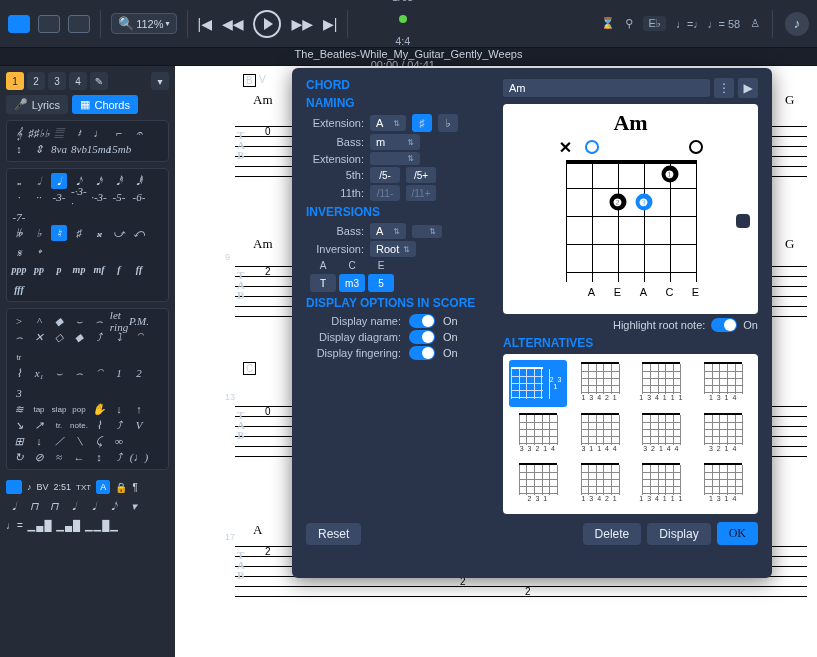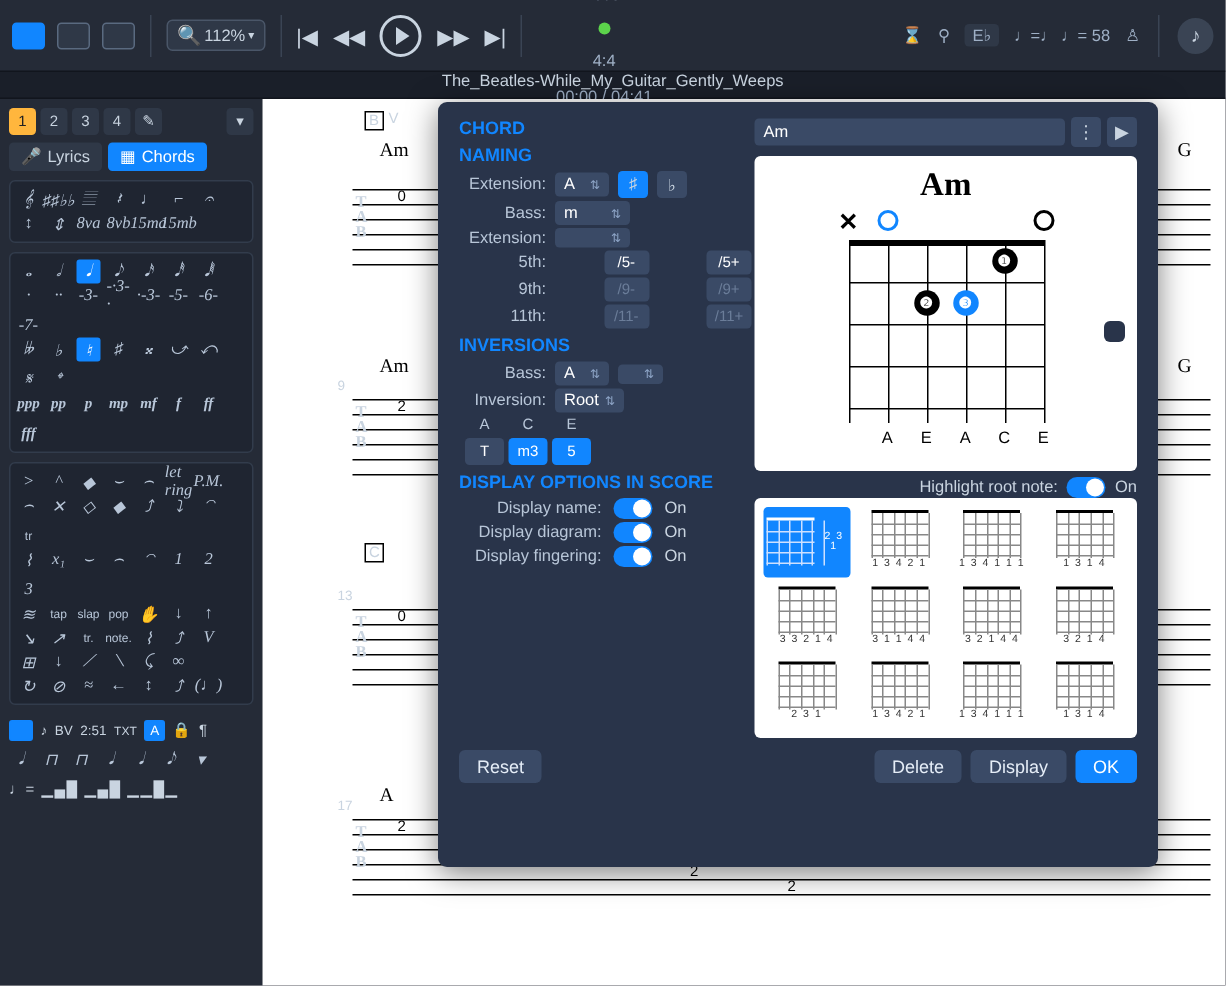--- a/index.html
+++ b/index.html
@@ -62,21 +62,21 @@
   .dlg-left{width:195px;float:left;}
   .dlg-right{width:255px;float:right;}
   .sect-head{color:#1186ff;font-weight:600;font-size:12px;margin:4px 0 4px;}
   .sect-head.first{margin-top:0;}
   .fld{display:flex;align-items:center;gap:6px;margin:2px 0;font-size:11px;}
   .fld label{width:58px;text-align:right;color:#b8c6d8;}
   .sel{background:#3a4a66;color:#fff;border-radius:3px;padding:2px 6px;font-size:11px;display:inline-flex;align-items:center;gap:4px;min-width:36px;justify-content:space-between;}
   .sel .car{font-size:8px;color:#8fa6c8;}
   .accbtn{width:20px;height:18px;background:#3a4a66;border-radius:3px;display:flex;align-items:center;justify-content:center;font-size:11px;}
   .accbtn.on{background:#1186ff;}
-  .altrow{display:flex;align-items:center;gap:6px;font-size:11px;margin:2px 0;justify-content:space-between;}
+  .altrow{display:flex;align-items:center;gap:6px;font-size:11px;margin:2px 0;}
   .altrow .lbl{width:58px;text-align:right;color:#b8c6d8;}
   .altbtn{width:30px;height:16px;background:#3a4a66;border-radius:3px;font-size:10px;display:flex;align-items:center;justify-content:center;color:#6b7d99;}
   .altbtn.lit{color:#fff;}
   .omrow{display:flex;gap:3px;margin-top:3px;}
   .omhdr{font-size:10px;color:#b8c6d8;text-align:center;}
   .ombtn{width:26px;height:18px;background:#3a4a66;border-radius:3px;font-size:10px;display:flex;align-items:center;justify-content:center;color:#fff;}
   .ombtn.on{background:#1186ff;}
   .disprow{display:flex;align-items:center;gap:8px;font-size:11px;margin:2px 0;}
   .disprow label{width:95px;text-align:right;color:#b8c6d8;}
   .toggle{width:26px;height:14px;background:#1186ff;border-radius:7px;position:relative;}
@@ -107,21 +107,21 @@
   .altcell.sel .minifret{border-top-color:#fff;}
   .minifret .mln{position:absolute;left:0;right:0;height:1px;background:#888;}
   .altcell.sel .minifret .mln{background:#cde0ff;}
   .minifret .mst{position:absolute;top:0;bottom:0;width:1px;background:#888;}
   .altcell.sel .minifret .mst{background:#cde0ff;}
   .minif{font-size:7px;color:#333;letter-spacing:1px;}
   .altcell.sel .minif{color:#fff;}
   
   .dlg-foot{clear:both;display:flex;gap:6px;align-items:center;padding-top:8px;}
   .btn{background:#3a4a66;color:#e5edf7;border-radius:4px;padding:4px 12px;font-size:12px;cursor:pointer;}
-  .btn.primary{background:#1186ff;color:#ffffff;}
+  .btn.primary{background:#1186ff;color:#0f172a;font-family:Liberation Serif, serif;}
   .spacer{flex:1;}
 </style>
 </head>
 <body>
 
 <div class="topbar">
   <div class="tb-btn active"></div>
   <div class="tb-btn"></div>
   <div class="tb-btn"></div>
   <div class="tb-sep"></div>
@@ -448,25 +448,20 @@
       <label>Extension:</label>
       <span class="sel" style="min-width:50px;">
           <span></span>
           <span class="car">⇅</span>
         </span>
     </div>
     <div class="altrow">
         <span class="lbl">5th:</span>
         <span class="altbtn lit">/5-</span>
         <span class="altbtn lit">/5+</span>
-      </div>
-    <div class="altrow">
-        <span class="lbl">9th:</span>
-        <span class="altbtn">/9-</span>
-        <span class="altbtn">/9+</span>
       </div>
     <div class="altrow">
         <span class="lbl">11th:</span>
         <span class="altbtn">/11-</span>
         <span class="altbtn">/11+</span>
       </div>
     <div class="sect-head">INVERSIONS</div>
     <div class="fld">
       <label>Bass:</label>
       <span class="sel">
@@ -545,20 +540,21 @@
         <span class="strnote" style="left:104px">C</span>
         <span class="strnote" style="left:130px">E</span>
       </div>
       <div class="rndsq" style="right:8px;top:110px;"></div>
     </div>
     <div class="hlroot">
       <span>Highlight root note:</span>
       <span class="toggle"></span>
       <span>On</span>
     </div>
+    <div class="sect-head">ALTERNATIVES</div>
     <div class="alt-grid" id="altgrid">
         <div class="altcell sel">
           <div class="minifret">
             <div class="mln" style="top: 7px;"></div>
             <div class="mln" style="top: 14px;"></div>
             <div class="mln" style="top: 21px;"></div>
             <div class="mln" style="top: 28px;"></div>
             <div class="mst" style="left: 0px;"></div>
             <div class="mst" style="left: 7.6px;"></div>
             <div class="mst" style="left: 15.2px;"></div>

